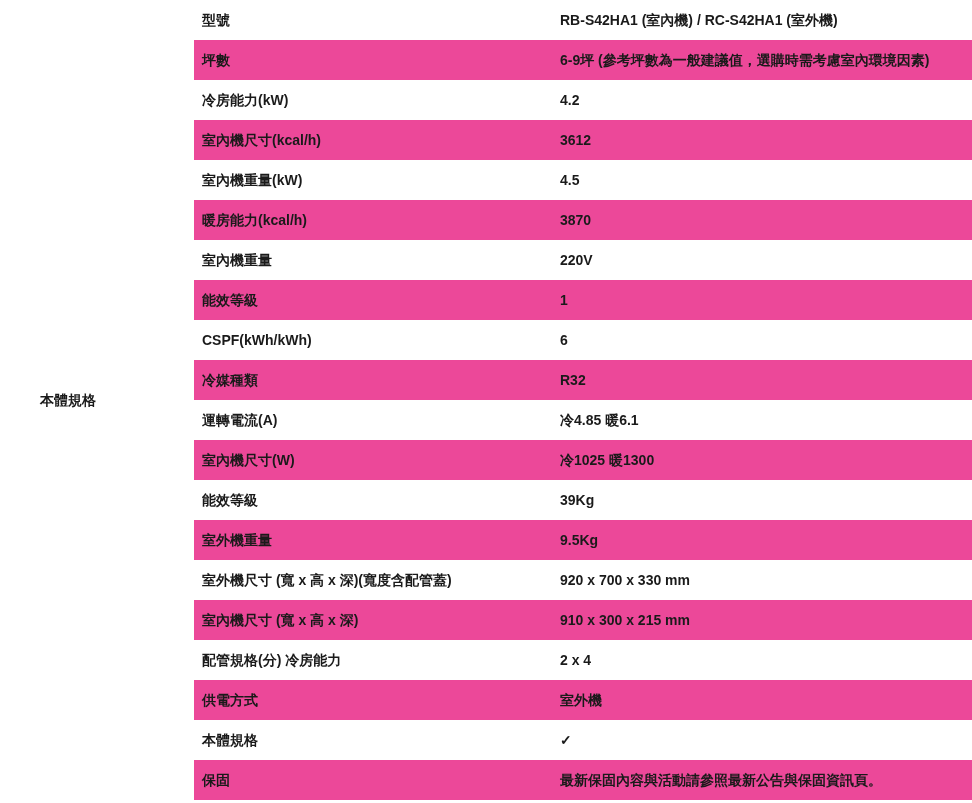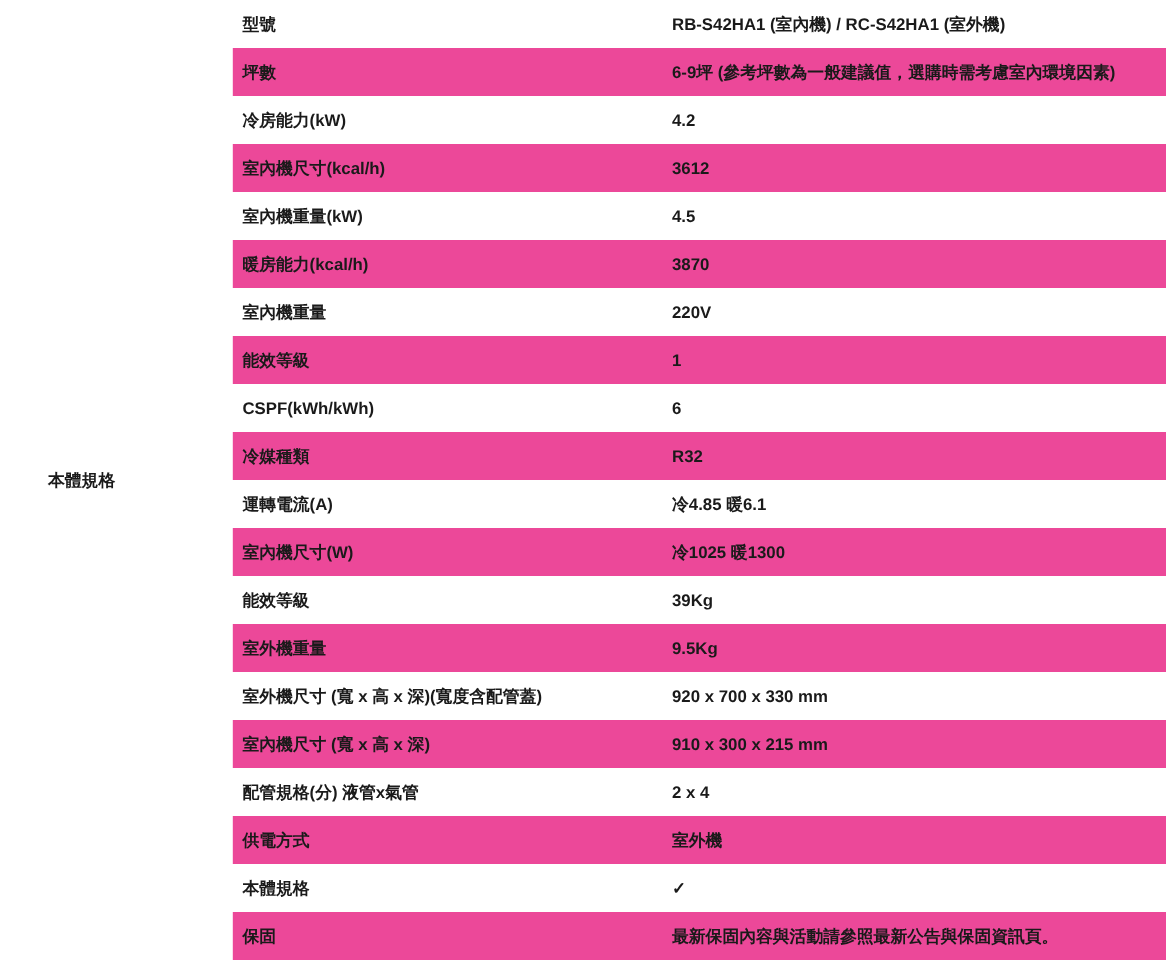--- a/index.html
+++ b/index.html
@@ -124,21 +124,21 @@
     </tr>
     <tr class="row-plain">
       <td class="col-label">室外機尺寸 (寬 x 高 x 深)(寬度含配管蓋)</td>
       <td class="col-value">920 x 700 x 330 mm</td>
     </tr>
     <tr class="row-shade">
       <td class="col-label">室內機尺寸 (寬 x 高 x 深)</td>
       <td class="col-value">910 x 300 x 215 mm</td>
     </tr>
     <tr class="row-plain">
-      <td class="col-label">配管規格(分) 液管x氣管</td>
+      <td class="col-label">配管規格(分) 冷房能力</td>
       <td class="col-value">2 x 4</td>
     </tr>
     <tr class="row-shade">
       <td class="col-label">供電方式</td>
       <td class="col-value">室外機</td>
     </tr>
     <tr class="row-plain">
       <td class="col-label">本體規格</td>
       <td class="col-value check-mark">✓</td>
     </tr>

